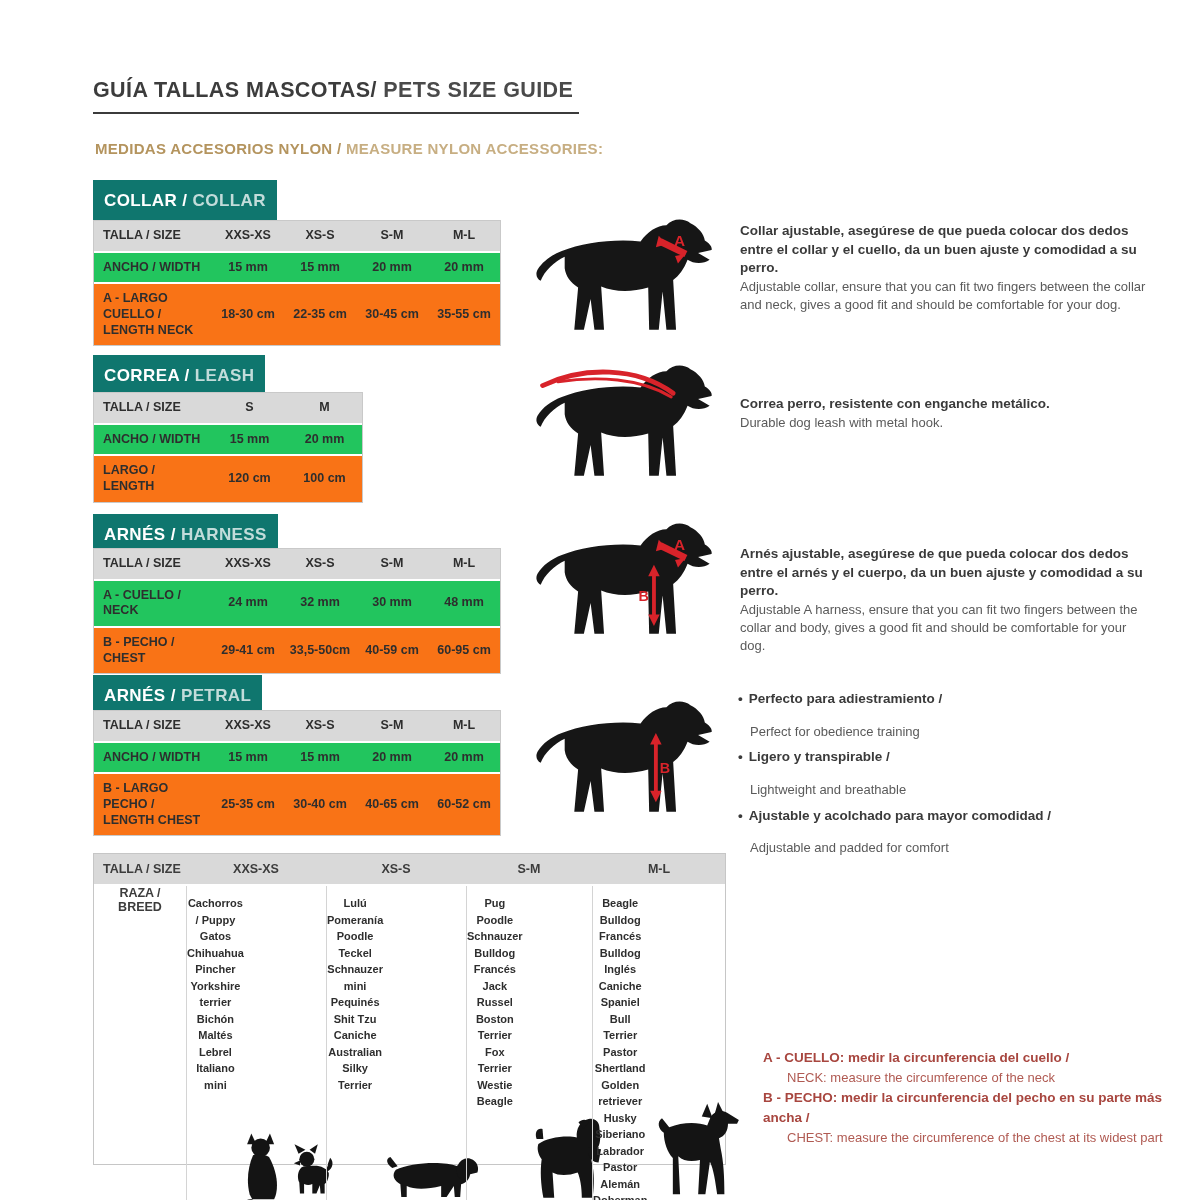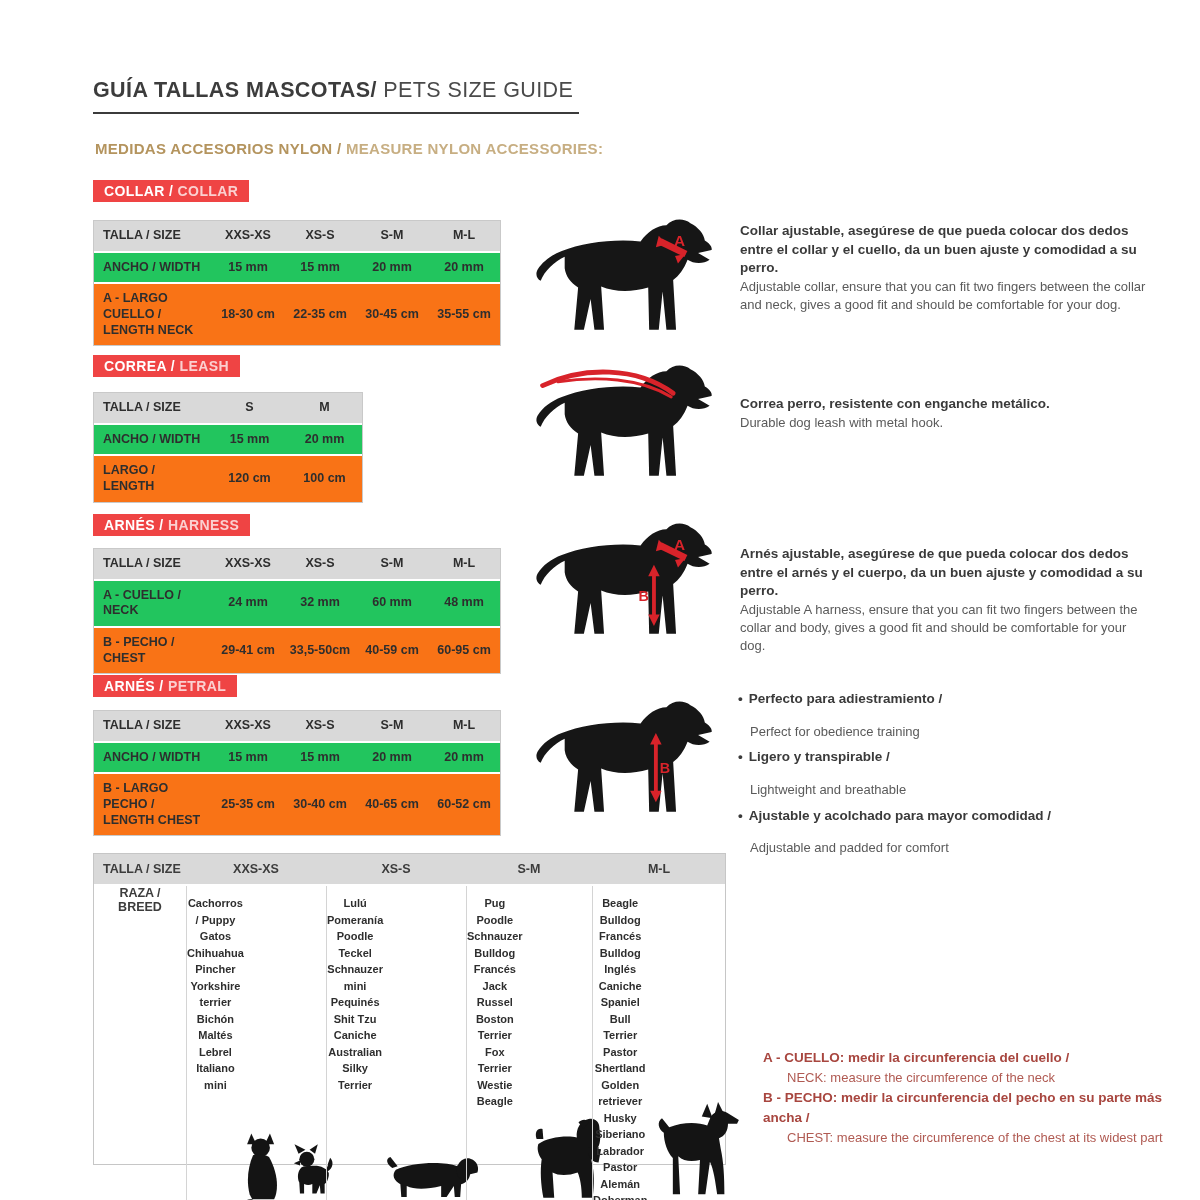--- a/index.html
+++ b/index.html
@@ -4,27 +4,27 @@
 <style>
   *{margin:0;padding:0;box-sizing:border-box}
   html,body{background:#fff}
   body{width:1200px;height:1200px;position:relative;overflow:hidden;
        font-family:"Liberation Sans","DejaVu Sans",sans-serif;color:#3c3c3c}
   .abs{position:absolute}
 
   
   .title{left:93px;top:78px;font-size:21.5px;font-weight:bold;letter-spacing:.4px;
          border-bottom:2px solid #3b3b3b;padding-bottom:9px;padding-right:6px}
-  .title .t-en{font-weight:normal;color:#4a4a4a}
+  .title .t-en{font-weight:bold;color:#4a4a4a}
   .subtitle{left:95px;top:140px;font-size:15px;font-weight:bold;color:#b4945e;letter-spacing:.3px}
   .subtitle .s-en{color:#c7ae82;font-weight:600}
 
   
-  .badge{background:#ef4444;color:#fff;font-weight:bold;font-size:14px;
-         padding:3px 11px;display:inline-block;letter-spacing:.4px}
+  .badge{background:#0f766e;color:#fff;font-weight:bold;font-size:17px;
+         padding:11px 11px;display:inline-block;letter-spacing:.4px}
   .badge .lite{color:rgba(255,255,255,.75);font-weight:600}
 
   
   .stable{display:flex;flex-direction:column;gap:2px;font-size:12.5px;font-weight:bold;
           color:#2e2e2e;border:1px solid #c9c9c9;background:#fff}
   .stable .trow{display:grid}
   .cols5 .trow{grid-template-columns:118px repeat(4,72px)}
   .cols3 .trow{grid-template-columns:118px repeat(2,75px)}
   .trow.thead{background:#d9d9d9}
   .trow.rgray{background:#22c55e}
@@ -180,21 +180,21 @@
       <div class="tcell tlabel">TALLA / SIZE</div>
       <div class="tcell">XXS-XS</div>
       <div class="tcell">XS-S</div>
       <div class="tcell">S-M</div>
       <div class="tcell">M-L</div>
     </div>
     <div class="trow rgray">
       <div class="tcell tlabel">A - CUELLO / NECK</div>
       <div class="tcell">24 mm</div>
       <div class="tcell">32 mm</div>
-      <div class="tcell">60 mm</div>
+      <div class="tcell">30 mm</div>
       <div class="tcell">48 mm</div>
     </div>
     <div class="trow rwhite">
       <div class="tcell tlabel">B - PECHO / CHEST</div>
       <div class="tcell">29-41 cm</div>
       <div class="tcell">33,5-50cm</div>
       <div class="tcell">40-59 cm</div>
       <div class="tcell">60-95 cm</div>
     </div>
   </div>

